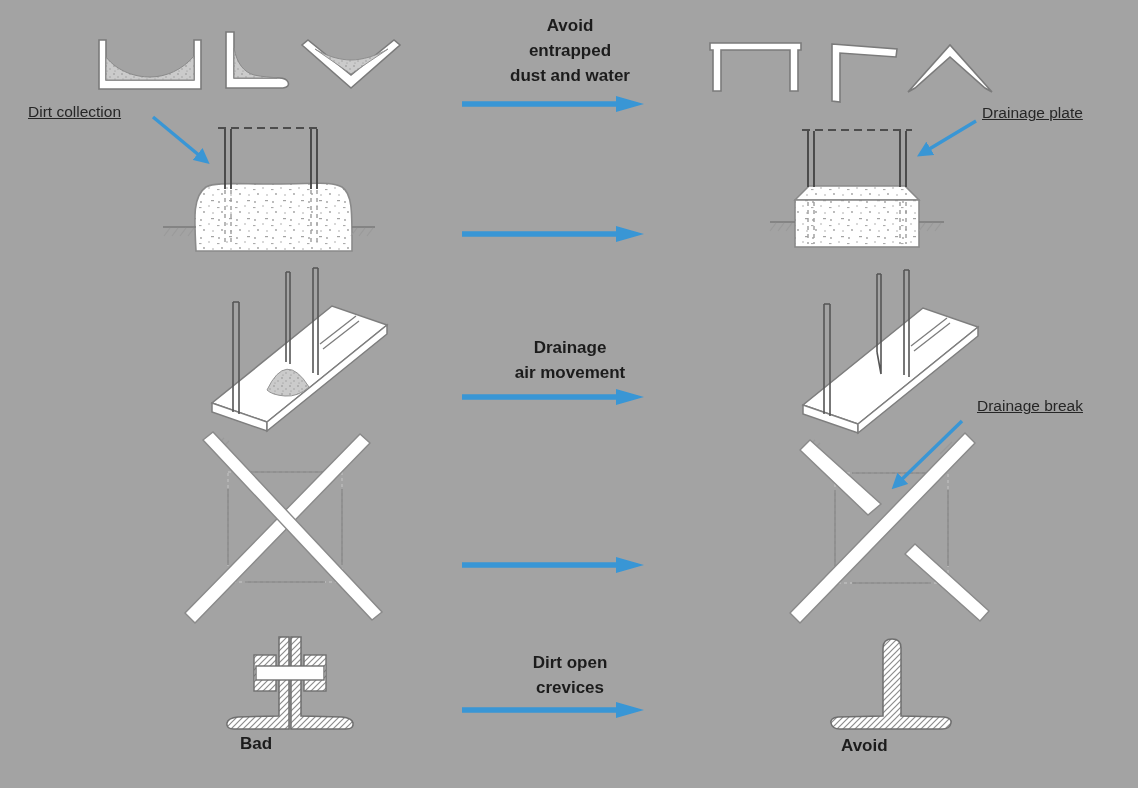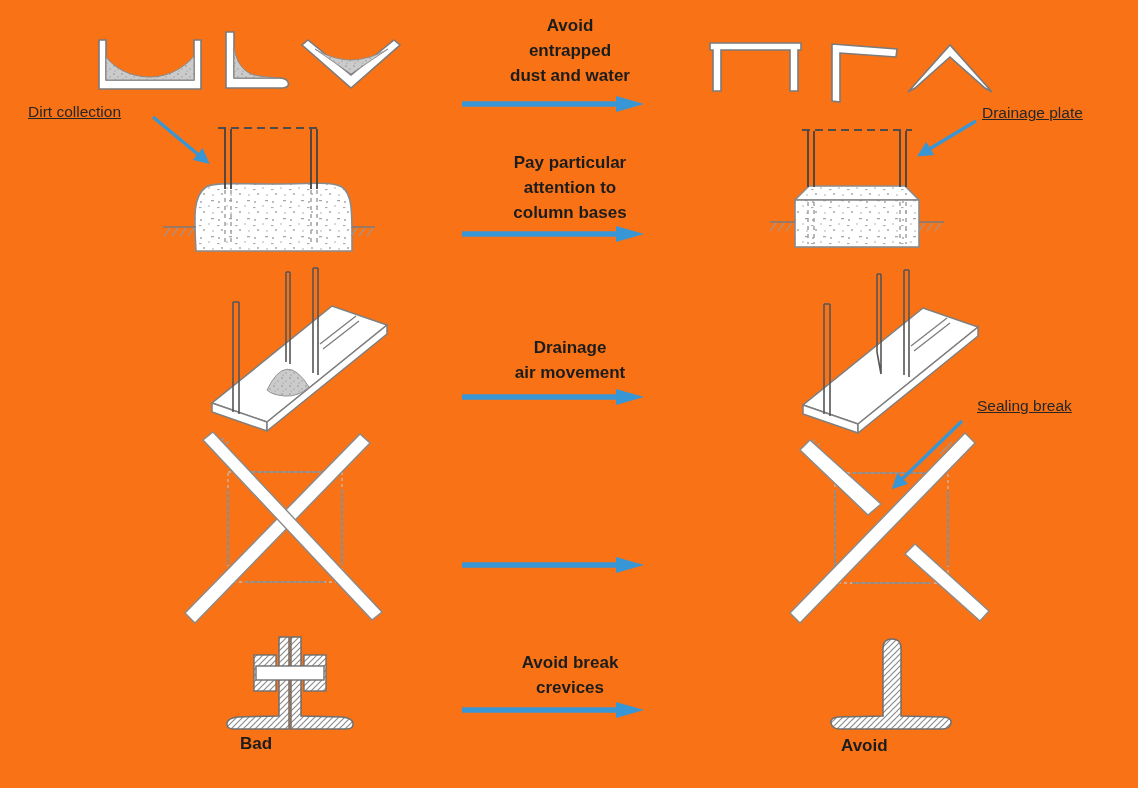--- a/index.html
+++ b/index.html
@@ -1,16 +1,16 @@
 <!DOCTYPE html>
 <html><head>
 <meta charset="utf-8">
 <style>
   html,body{margin:0;padding:0;background:#fff;}
-  #canvas{position:relative;width:1138px;height:788px;background:#f97316;overflow:hidden;
+  #canvas{position:relative;width:1138px;height:788px;background:#a3a3a3;overflow:hidden;
           font-family:"Liberation Sans",sans-serif;}
   #art{position:absolute;left:0;top:0;}
   .advice{position:absolute;width:330px;text-align:center;font-weight:bold;font-size:17px;
           line-height:25px;color:#1c1c1c;white-space:pre-line;}
   .callout{position:absolute;font-size:15.5px;color:#262626;white-space:nowrap;text-decoration:underline;}
   .caption{position:absolute;width:100px;text-align:left;font-weight:bold;font-size:17px;color:#1c1c1c;}
 </style>
 </head>
 <body>
 
@@ -152,28 +152,25 @@
     <g stroke="#3996d5" stroke-width="3.4">
       <line x1="153" y1="117" x2="206" y2="161" marker-end="url(#ah)"></line>
       <line x1="976" y1="121" x2="921" y2="154" marker-end="url(#ah)"></line>
       <line x1="962" y1="421" x2="895" y2="486" marker-end="url(#ah)"></line>
     </g>
   </svg>
 
   <div class="advice" style="left:405px;top:13px">Avoid
 entrapped
 dust and water</div>
-  <div class="advice" style="left:405px;top:150px">Pay particular
-attention to
-column bases</div>
   <div class="advice" style="left:405px;top:335px">Drainage
 air movement</div>
-  <div class="advice" style="left:405px;top:650px">Avoid break
+  <div class="advice" style="left:405px;top:650px">Dirt open
 crevices</div>
 
   <div class="callout" style="left:28px;top:103px">Dirt collection</div>
   <div class="callout" style="left:982px;top:104px">Drainage plate</div>
-  <div class="callout" style="left:977px;top:397px">Sealing break</div>
+  <div class="callout" style="left:977px;top:397px">Drainage break</div>
 
   <div class="caption" style="left:240px;top:734px">Bad</div>
   <div class="caption" style="left:841px;top:736px">Avoid</div>
 
 </div>
 
 </body></html>

